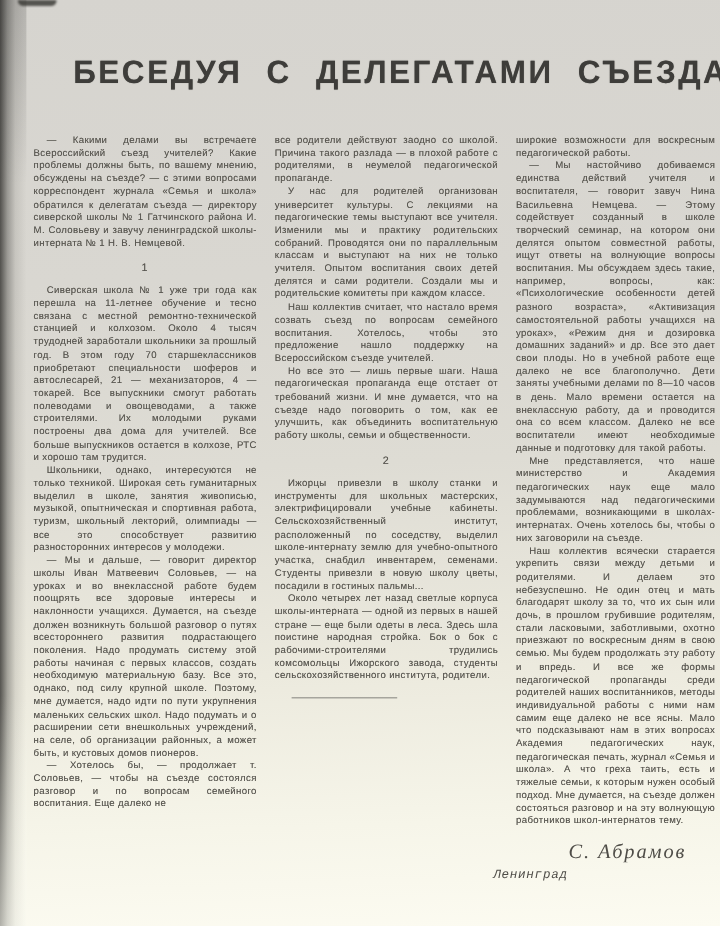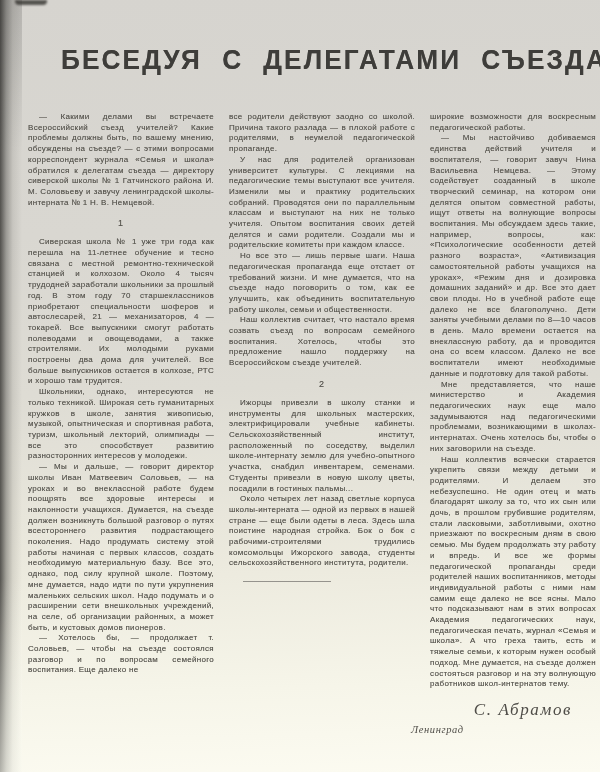--- a/index.html
+++ b/index.html
@@ -46,50 +46,50 @@
   .divider{
     width:88px;height:1px;background:#95938d;margin:12px 0 0 14px;
   }
   .sig{
     margin-top:10px;text-align:right;padding-right:24px;
     font-family:"Liberation Serif",serif;font-style:italic;
     font-size:17px;letter-spacing:1.6px;color:#4f4d48;
   }
   .loc{
     margin-top:4px;margin-left:-19px;
-    font-family:Liberation Serif, serif;font-style:italic;
+    font-family:Liberation Mono, monospace;font-style:italic;
     font-size:10.5px;letter-spacing:0.6px;color:#4f4d48;
   }
 </style>
 </head>
 <body>
 
 <div class="paper">
   <div class="spine-shadow"></div>
   <div class="spine-fade"></div>
   <div class="edge-mark"></div>
 
   <div class="title">БЕСЕДУЯ С ДЕЛЕГАТАМИ СЪЕЗДА...</div>
 
   <div class="cols">
 
     <div class="col">
       <p>— Какими делами вы встречаете Всероссийский съезд учителей? Какие проблемы должны быть, по вашему мнению, обсуждены на съезде? — с этими вопросами корреспондент журнала «Семья и школа» обратился к делегатам съезда — директору сиверской школы № 1 Гатчинского района И. М. Соловьеву и завучу ленинградской школы-интерната № 1 Н. В. Немцевой.</p>
       <div class="sec">1</div>
       <p>Сиверская школа № 1 уже три года как перешла на 11-летнее обучение и тесно связана с местной ремонтно-технической станцией и колхозом. Около 4 тысяч трудодней заработали школьники за прошлый год. В этом году 70 старшеклассников приобретают специальности шоферов и автослесарей, 21 — механизаторов, 4 — токарей. Все выпускники смогут работать полеводами и овощеводами, а также строителями. Их молодыми руками построены два дома для учителей. Все больше выпускников остается в колхозе, РТС и хорошо там трудится.</p>
-      <p>Школьники, однако, интересуются не только техникой. Широкая сеть гуманитарных кружков в школе, занятия живописью, музыкой, опытническая и спортивная работа, туризм, школьный лекторий, олимпиады — все это способствует развитию разносторонних интересов у молодежи.</p>
+      <p>Школьники, однако, интересуются не только техникой. Широкая сеть гуманитарных выделил в школе, занятия живописью, музыкой, опытническая и спортивная работа, туризм, школьный лекторий, олимпиады — все это способствует развитию разносторонних интересов у молодежи.</p>
       <p>— Мы и дальше, — говорит директор школы Иван Матвеевич Соловьев, — на уроках и во внеклассной работе будем поощрять все здоровые интересы и наклонности учащихся. Думается, на съезде должен возникнуть большой разговор о путях всестороннего развития подрастающего поколения. Надо продумать систему этой работы начиная с первых классов, создать необходимую материальную базу. Все это, однако, под силу крупной школе. Поэтому, мне думается, надо идти по пути укрупнения маленьких сельских школ. Надо подумать и о расширении сети внешкольных учреждений, на селе, об организации районных, а может быть, и кустовых домов пионеров.</p>
       <p>— Хотелось бы, — продолжает т. Соловьев, — чтобы на съезде состоялся разговор и по вопросам семейного воспитания. Еще далеко не</p>
     </div>
 
     <div class="col">
       <p class="cont">все родители действуют заодно со школой. Причина такого разлада — в плохой работе с родителями, в неумелой педагогической пропаганде.</p>
       <p>У нас для родителей организован университет культуры. С лекциями на педагогические темы выступают все учителя. Изменили мы и практику родительских собраний. Проводятся они по параллельным классам и выступают на них не только учителя. Опытом воспитания своих детей делятся и сами родители. Создали мы и родительские комитеты при каждом классе.</p>
+      <p>Наш коллектив считает, что настало время созвать съезд по вопросам семейного воспитания. Хотелось, чтобы это предложение нашло поддержку на Всероссийском съезде учителей.</p>
       <p>Но все это — лишь первые шаги. Наша педагогическая пропаганда еще отстает от требований жизни. И мне думается, что на съезде надо поговорить о том, как ее улучшить, как объединить воспитательную работу школы, семьи и общественности.</p>
-      <p>Наш коллектив считает, что настало время созвать съезд по вопросам семейного воспитания. Хотелось, чтобы это предложение нашло поддержку на Всероссийском съезде учителей.</p>
       <div class="sec">2</div>
       <p>Ижорцы привезли в школу станки и инструменты для школьных мастерских, электрифицировали учебные кабинеты. Сельскохозяйственный институт, расположенный по соседству, выделил школе-интернату землю для учебно-опытного участка, снабдил инвентарем, семенами. Студенты привезли в новую школу цветы, посадили в гостиных пальмы...</p>
       <p>Около четырех лет назад светлые корпуса школы-интерната — одной из первых в нашей стране — еще были одеты в леса. Здесь шла поистине народная стройка. Бок о бок с рабочими-строителями трудились комсомольцы Ижорского завода, студенты сельскохозяйственного института, родители.</p>
       <div class="divider"></div>
     </div>
 
     <div class="col narrow">
       <p class="cont">широкие возможности для воскресным педагогической работы.</p>
       <p>— Мы настойчиво добиваемся единства действий учителя и воспитателя, — говорит завуч Нина Васильевна Немцева. — Этому содействует созданный в школе творческий семинар, на котором они делятся опытом совместной работы, ищут ответы на волнующие вопросы воспитания. Мы обсуждаем здесь такие, например, вопросы, как: «Психологические особенности детей разного возраста», «Активизация самостоятельной работы учащихся на уроках», «Режим дня и дозировка домашних заданий» и др. Все это дает свои плоды. Но в учебной работе еще далеко не все благополучно. Дети заняты учебными делами по 8—10 часов в день. Мало времени остается на внеклассную работу, да и проводится она со всем классом. Далеко не все воспитатели имеют необходимые данные и подготовку для такой работы.</p>
       <p>Мне представляется, что наше министерство и Академия педагогических наук еще мало задумываются над педагогическими проблемами, возникающими в школах-интернатах. Очень хотелось бы, чтобы о них заговорили на съезде.</p>

